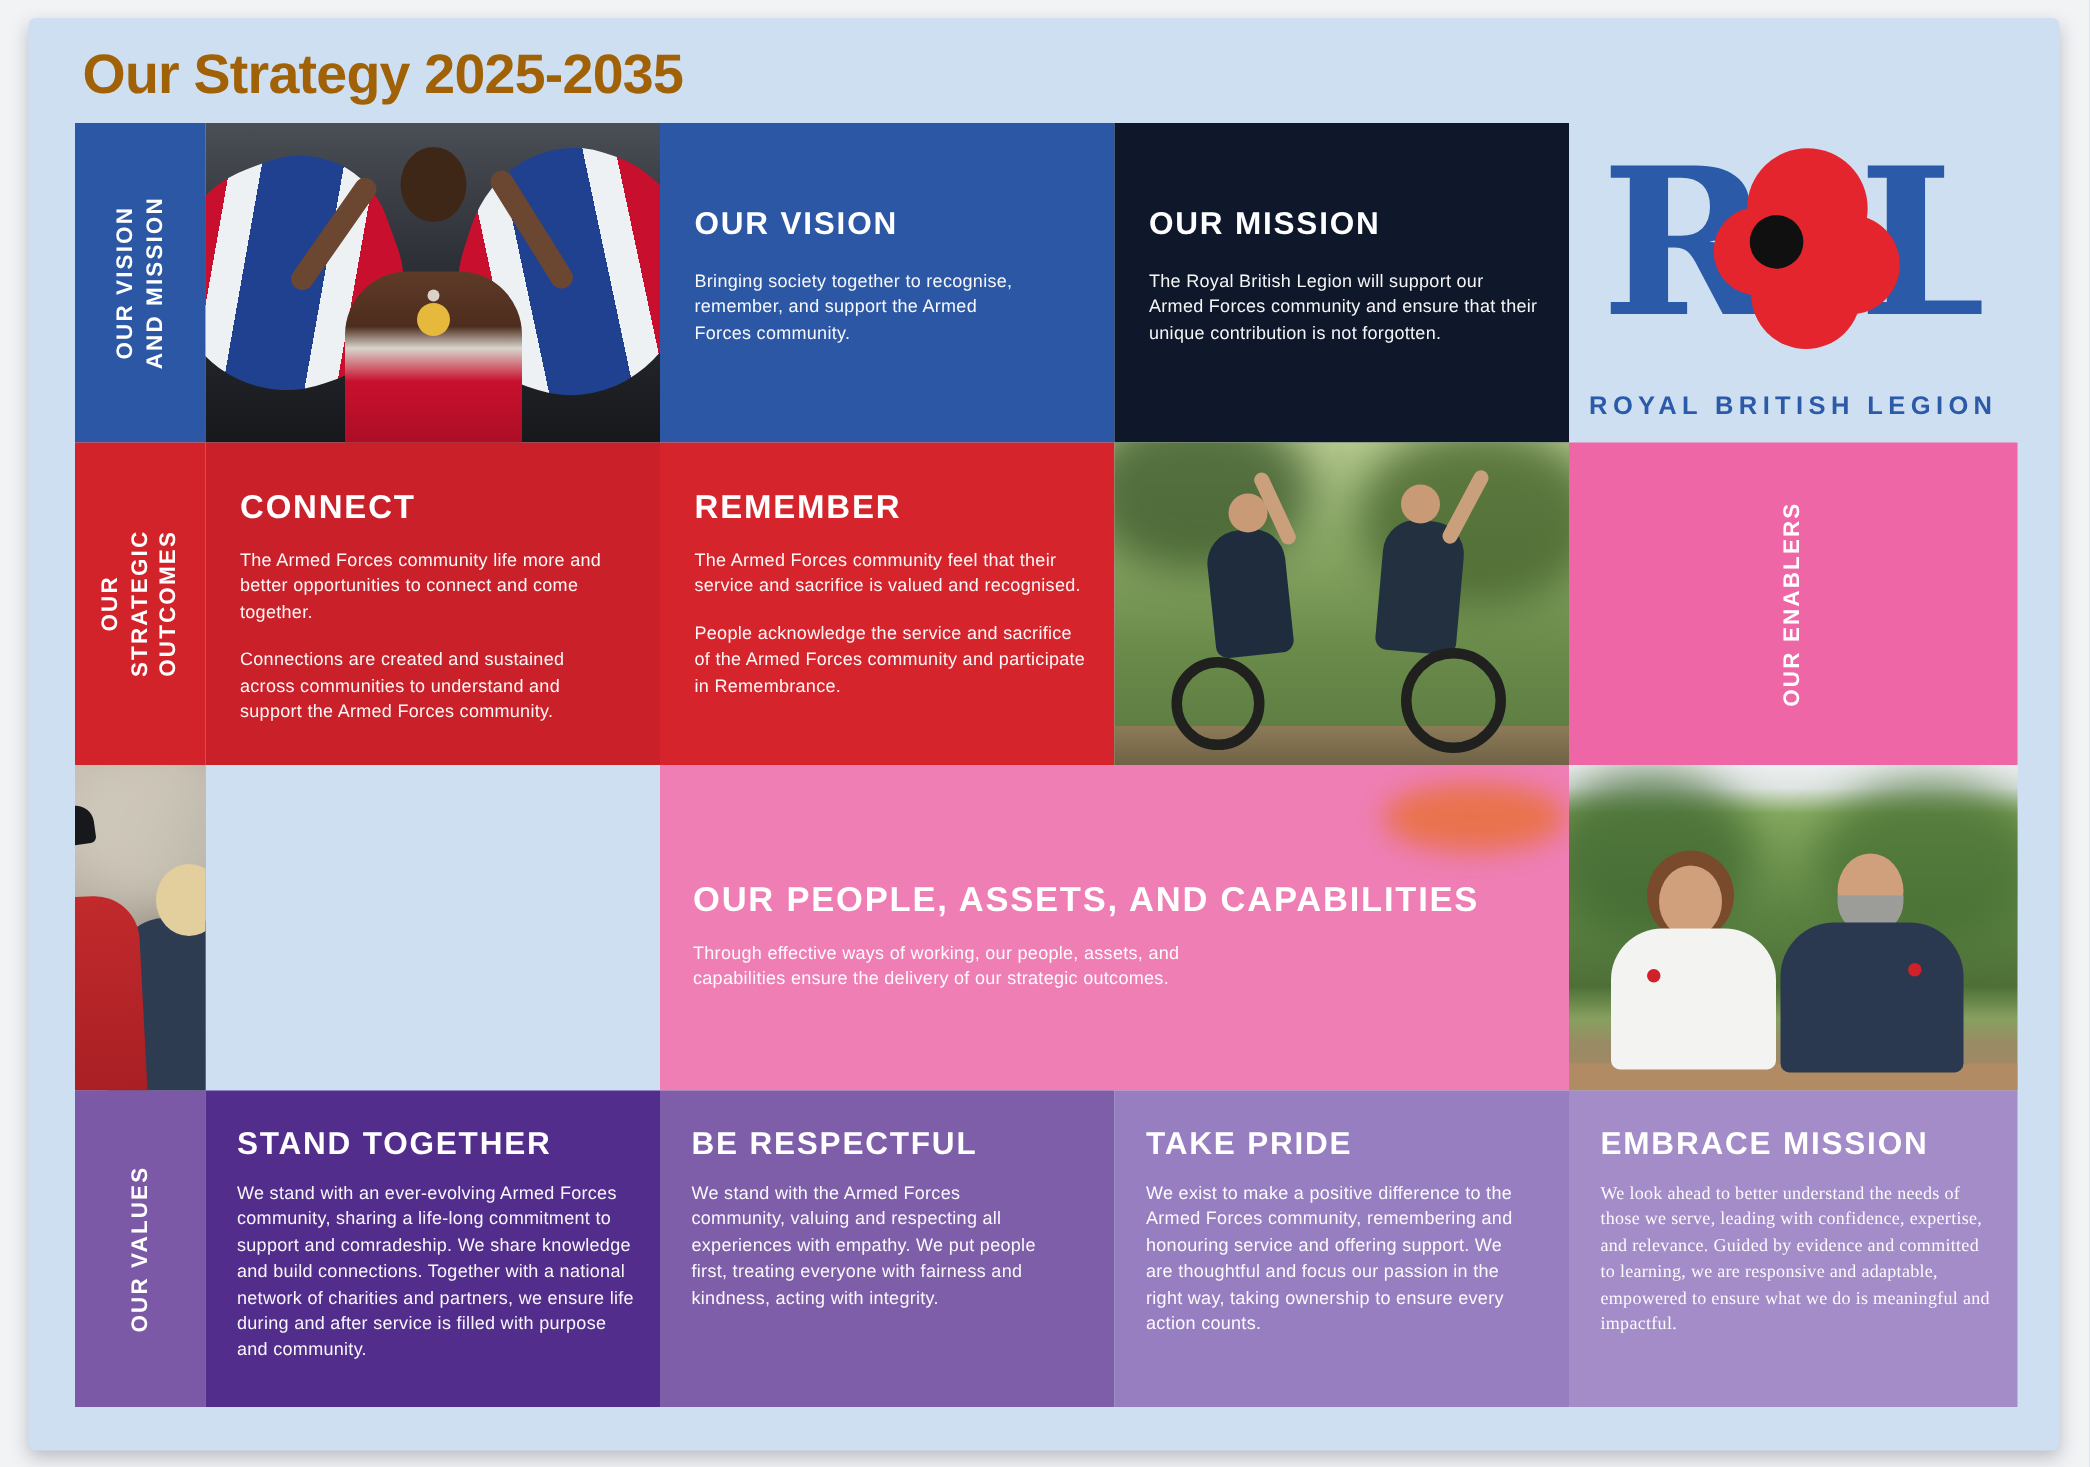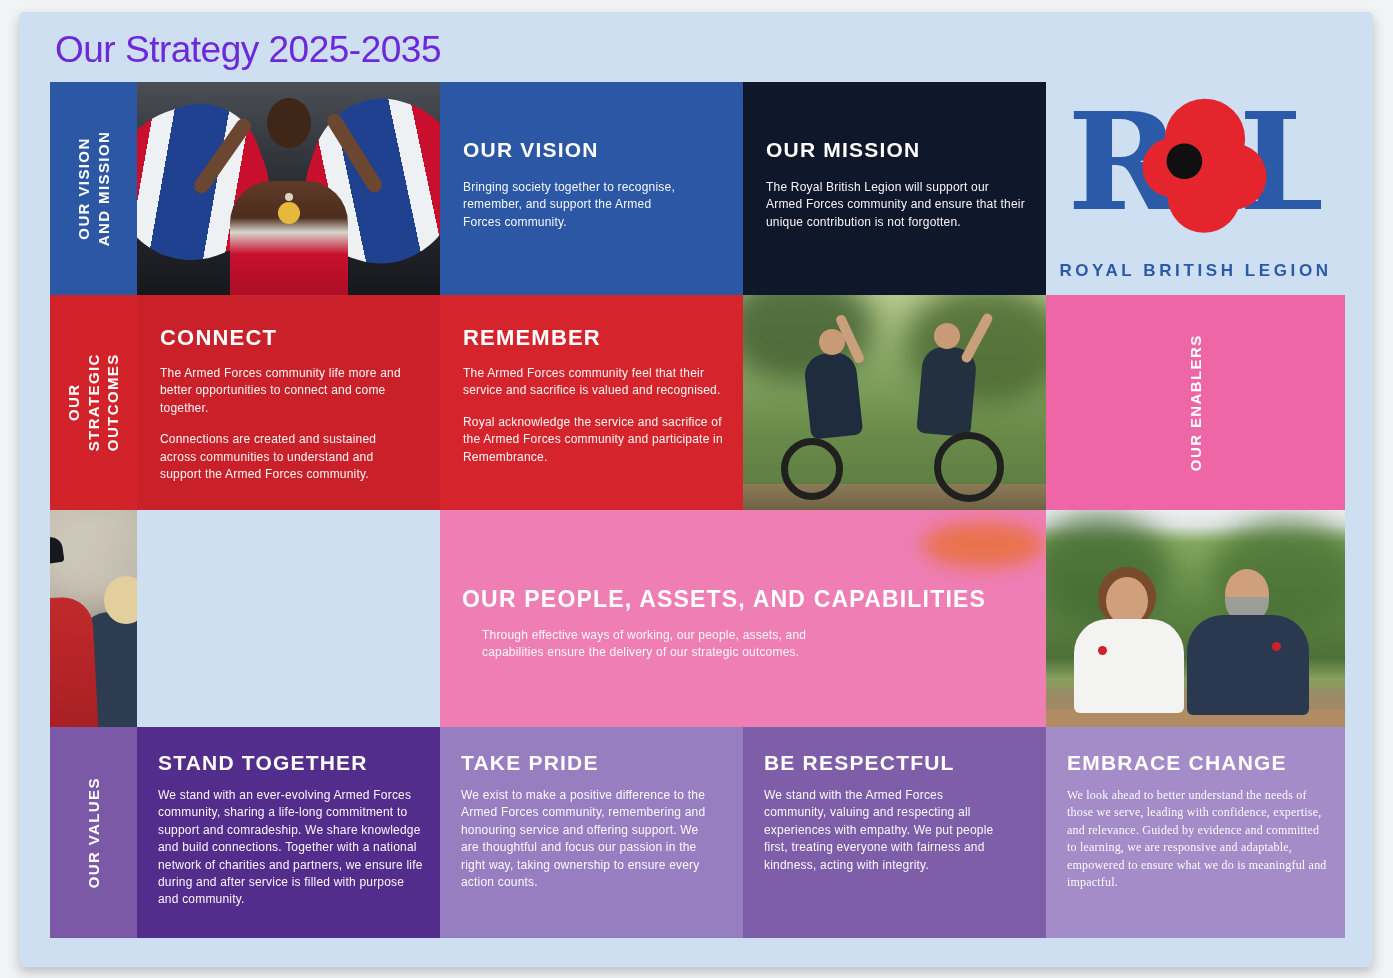--- a/index.html
+++ b/index.html
@@ -6,21 +6,21 @@
   html,body { width:1393px; height:978px; }
   body { font-family:"Liberation Sans", sans-serif; background:#f2f3f5; position:relative; overflow:hidden; }
 
   .slide {
     position:absolute; left:19px; top:12px; width:1354px; height:955px;
     background:#cddff0; border-radius:5px;
     box-shadow:0 5px 12px rgba(70,80,100,.32);
   }
   .page-title {
     position:absolute; left:36px; top:17px;
-    font-size:37px; font-weight:normal; color:#6d28d9; letter-spacing:-.5px;
+    font-size:37px; font-weight:bold; color:#a16207; letter-spacing:-.5px;
   }
 
   .grid {
     position:absolute; left:31px; top:70px;
     display:grid;
     grid-template-columns:87px 303px 303px 303px 299px;
     grid-template-rows:213px 215px 217px 211px;
   }
   .cell { position:relative; overflow:hidden; }
 
@@ -45,21 +45,21 @@
   .p-mission p { max-width:274px; margin-top:17px; }
 
   .p-connect, .p-remember, .p-support { padding:30px 14px 0 23px; }
   .p-connect h2, .p-remember h2, .p-support h2 { font-size:22px; }
   .p-connect { background:#c92029; } .p-connect p { max-width:254px; }
   .p-remember { background:#d5242c; } .p-remember p { max-width:264px; }
   .p-support { background:#e0503e; } .p-support p { max-width:232px; }
 
   .p-enablers { background:#ee7eb4; grid-column:3 / 5; padding:76px 20px 0 22px; }
   .p-enablers h2 { font-size:23px; }
-  .p-enablers p { max-width:382px;margin-left:20px; }
+  .p-enablers p { max-width:382px; }
   .smudge { position:absolute; right:2px; top:12px; width:122px; height:46px;
             border-radius:50%; background:#e9713c; filter:blur(9px); opacity:.85; }
 
   .p-value { padding:24px 14px 16px 21px; }
   .p-value p { margin-top:12px; max-width:278px; }
   .p-stand { background:#532d8c; }
   .p-respect { background:#7e5ea8; } .p-respect p { max-width:230px; }
   .p-pride { background:#977ec0; } .p-pride p { max-width:252px; }
   .p-embrace { background:#a38cc7; } .p-embrace p { max-width:276px;font-family:Liberation Serif, serif; }
 
@@ -176,21 +176,21 @@
       </div>
     </div>
     <div class="cell panel p-connect">
       <h2>CONNECT</h2>
       <p>The Armed Forces community life more and better opportunities to connect and come together.</p>
       <p>Connections are created and sustained across communities to understand and support the Armed Forces community.</p>
     </div>
     <div class="cell panel p-remember">
       <h2>REMEMBER</h2>
       <p>The Armed Forces community feel that their service and sacrifice is valued and recognised.</p>
-      <p>Royal acknowledge the service and sacrifice of the Armed Forces community and participate in Remembrance.</p>
+      <p>People acknowledge the service and sacrifice of the Armed Forces community and participate in Remembrance.</p>
     </div>
     <div class="cell photo photo-cyclists">
       <div class="pc-blob1"></div>
       <div class="pc-blob2"></div>
       <div class="pc-ground"></div>
       <div class="pc-fig1"></div>
       <div class="pc-head1"></div>
       <div class="pc-arm1"></div>
       <div class="pc-fig2"></div>
       <div class="pc-head2"></div>
@@ -234,27 +234,27 @@
 
     <div class="cell sidebar sb-purple">
       <div class="vlabel">
         <div>OUR VALUES</div>
       </div>
     </div>
     <div class="cell panel p-value p-stand">
       <h2>STAND TOGETHER</h2>
       <p>We stand with an ever-evolving Armed Forces community, sharing a life-long commitment to support and comradeship. We share knowledge and build connections. Together with a national network of charities and partners, we ensure life during and after service is filled with purpose and community.</p>
     </div>
+    <div class="cell panel p-value p-respect">
+      <h2>BE RESPECTFUL</h2>
+      <p>We stand with the Armed Forces community, valuing and respecting all experiences with empathy. We put people first, treating everyone with fairness and kindness, acting with integrity.</p>
+    </div>
     <div class="cell panel p-value p-pride">
       <h2>TAKE PRIDE</h2>
       <p>We exist to make a positive difference to the Armed Forces community, remembering and honouring service and offering support. We are thoughtful and focus our passion in the right way, taking ownership to ensure every action counts.</p>
     </div>
-    <div class="cell panel p-value p-respect">
-      <h2>BE RESPECTFUL</h2>
-      <p>We stand with the Armed Forces community, valuing and respecting all experiences with empathy. We put people first, treating everyone with fairness and kindness, acting with integrity.</p>
-    </div>
     <div class="cell panel p-value p-embrace">
-      <h2>EMBRACE CHANGE</h2>
+      <h2>EMBRACE MISSION</h2>
       <p>We look ahead to better understand the needs of those we serve, leading with confidence, expertise, and relevance. Guided by evidence and committed to learning, we are responsive and adaptable, empowered to ensure what we do is meaningful and impactful.</p>
     </div>
 
   </div>
 </div>
 
 </body></html>

